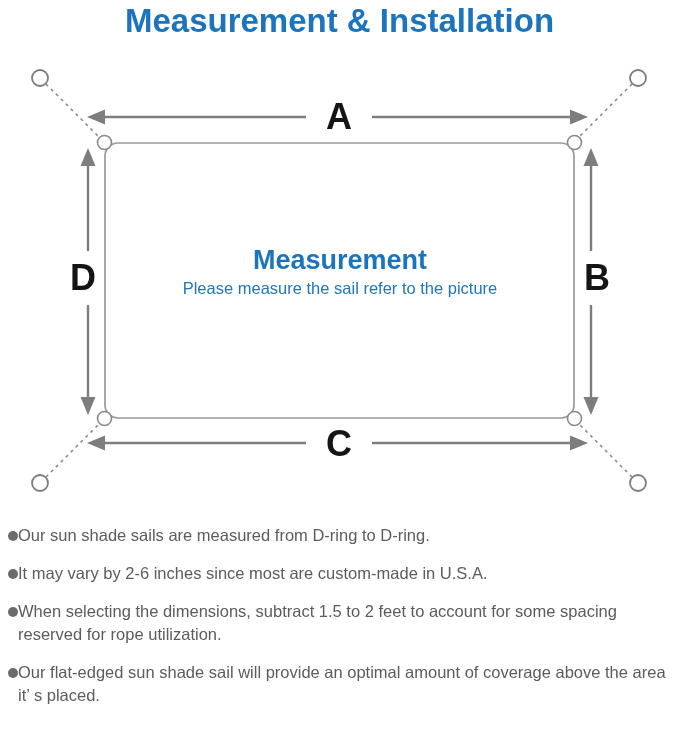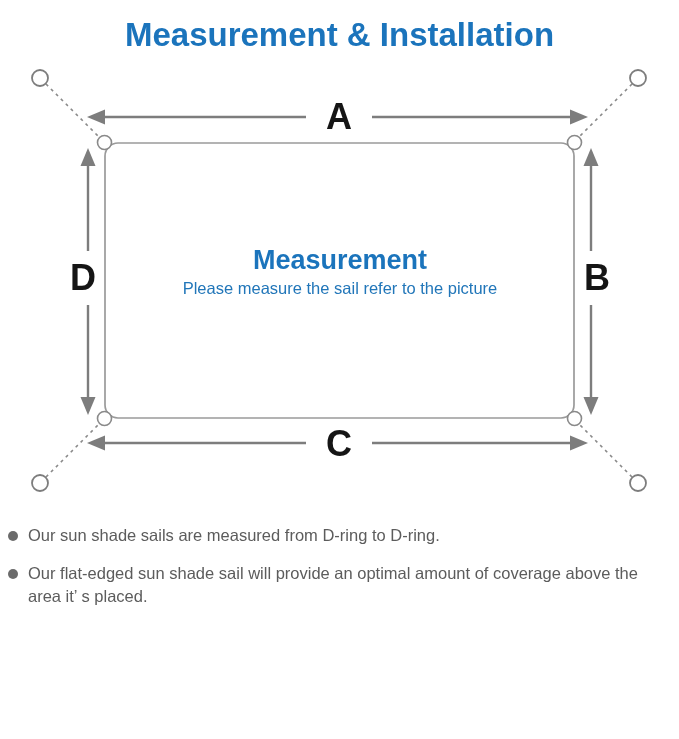--- a/index.html
+++ b/index.html
@@ -17,21 +17,21 @@
   .page-title {
     position: absolute;
     top: 0;
     left: 0;
     width: 679px;
     text-align: center;
     font-size: 33px;
     font-weight: bold;
     color: #1b74bc;
     letter-spacing: 0px;
-    padding-top: 16px;
+    padding-top: 2px;
   }
   .diagram-wrap {
     position: absolute;
     top: 55px;
     left: 0;
   }
   svg text.dim-label {
     font-family: "Liberation Sans", sans-serif;
     font-size: 36px;
     font-weight: bold;
@@ -53,21 +53,20 @@
     top: 524px;
     left: 8px;
     width: 664px;
     list-style: none;
     margin: 0;
     padding: 0;
   }
   .note {
     display: flex;
     align-items: flex-start;
-    gap: 10px;
     margin-bottom: 15px;
     font-size: 16.5px;
     line-height: 23px;
     color: #5c5c5c;
   }
   .bullet {
     flex: 0 0 auto;
     width: 10px;
     height: 10px;
     border-radius: 50%;
@@ -140,15 +139,23 @@
   </svg>
 </div>
 
 <ul class="notes">
   <li class="note">
     <span class="bullet"></span>
     <span class="note-text">Our sun shade sails are measured from D-ring to D-ring.</span>
   </li>
   <li class="note">
     <span class="bullet"></span>
+    <span class="note-text">It may vary by 2-6 inches since most are custom-made in U.S.A.</span>
+  </li>
+  <li class="note">
+    <span class="bullet"></span>
+    <span class="note-text">When selecting the dimensions, subtract 1.5 to 2 feet to account for some spacing reserved for rope utilization.</span>
+  </li>
+  <li class="note">
+    <span class="bullet"></span>
     <span class="note-text">Our flat-edged sun shade sail will provide an optimal amount of coverage above the area it’ s placed.</span>
   </li>
 </ul>
 
 </body></html>

